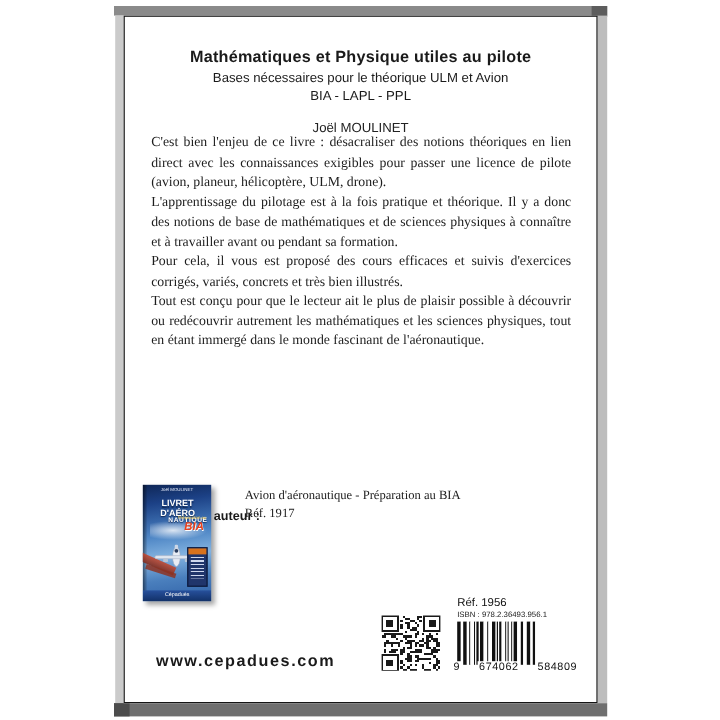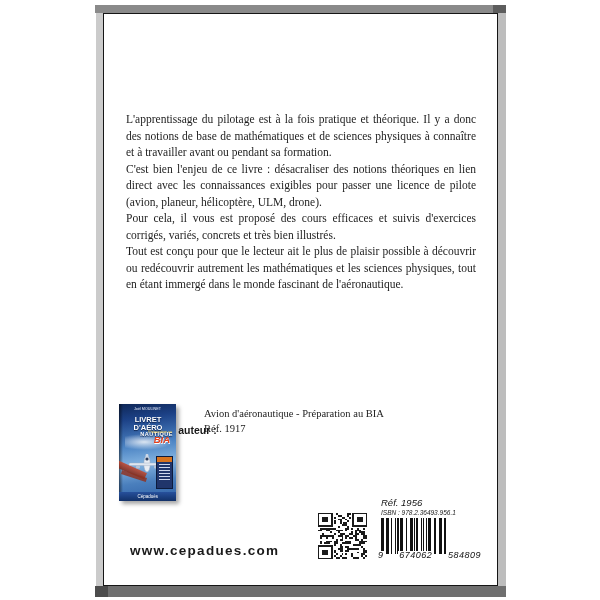--- a/index.html
+++ b/index.html
@@ -85,21 +85,21 @@
     position:absolute; left:100px; top:393px;
     font-family:"Liberation Serif", serif; font-size:10.5px; color:#222; line-height:1.4;
   }
 
   
   .website { position:absolute; left:26px; top:529px; font-size:13.5px; font-weight:bold; letter-spacing:1.3px; }
 
   .qr { position:absolute; left:214px; top:499px; width:49px; height:46px; }
   .qr svg { width:100%; height:100%; display:block; }
 
-  .barcode-block { position:absolute; left:277px; top:483px; width:101px;font-style:italic; }
+  .barcode-block { position:absolute; left:277px; top:483px; width:101px; }
   .bc-ref  { font-size:9.5px; color:#111; }
   .bc-isbn { font-size:6.5px; color:#222; margin-top:1px; white-space:nowrap; }
   .barcode { position:relative; margin-top:2px; height:44px; }
   .bars { display:flex; height:36px; align-items:stretch; }
   .bars div { height:100%; }
   .bc-digits {
     position:absolute; left:-4px; right:0; bottom:2px;
     display:flex; justify-content:space-between;
     font-size:9px; letter-spacing:.5px; color:#111;
   }
@@ -111,24 +111,30 @@
 <div class="book">
   <div class="edge-top"></div>
   <div class="edge-top-corner"></div>
   <div class="edge-left"></div>
   <div class="edge-right"></div>
   <div class="edge-bottom"></div>
   <div class="edge-bottom-corner"></div>
 
   <div class="cover">
 
+    <div class="head">
+      <div class="title">Mathématiques et Physique utiles au pilote</div>
+      <div class="subtitle">Bases nécessaires pour le théorique ULM et Avion</div>
+      <div class="levels">BIA - LAPL - PPL</div>
+      <div class="author">Joël MOULINET</div>
+    </div>
 
     <div class="blurb">
+      <p>C'est bien l'enjeu de ce livre : désacraliser des notions théoriques en lien direct avec les connaissances exigibles pour passer une licence de pilote (avion, planeur, hélicoptère, ULM, drone).</p>
       <p>L'apprentissage du pilotage est à la fois pratique et théorique. Il y a donc des notions de base de mathématiques et de sciences physiques à connaître et à travailler avant ou pendant sa formation.</p>
-      <p>C'est bien l'enjeu de ce livre : désacraliser des notions théoriques en lien direct avec les connaissances exigibles pour passer une licence de pilote (avion, planeur, hélicoptère, ULM, drone).</p>
       <p>Pour cela, il vous est proposé des cours efficaces et suivis d'exercices corrigés, variés, concrets et très bien illustrés.</p>
       <p>Tout est conçu pour que le lecteur ait le plus de plaisir possible à découvrir ou redécouvrir autrement les mathématiques et les sciences physiques, tout en étant immergé dans le monde fascinant de l'aéronautique.</p>
     </div>
 
     <div class="same-heading">Du même auteur :</div>
 
     <div class="thumb-wrap">
       <div class="thumb">
         <div class="t-author">Joël MOULINET</div>
         <div class="t-title">

